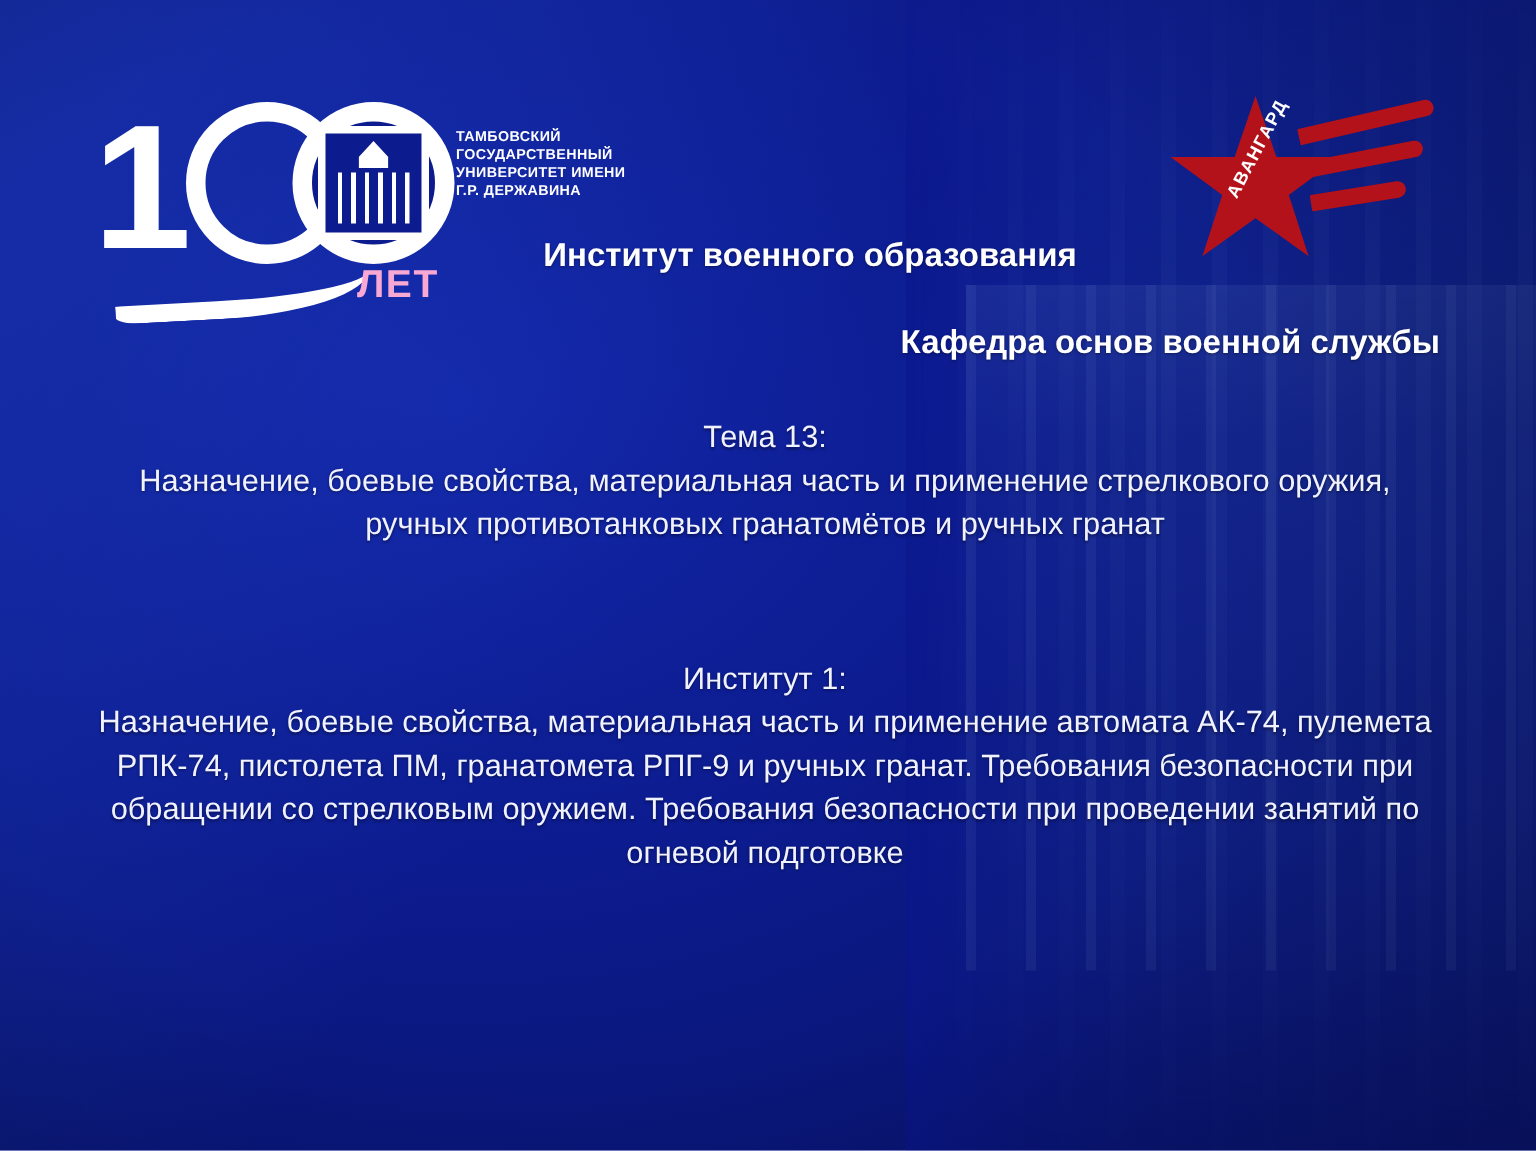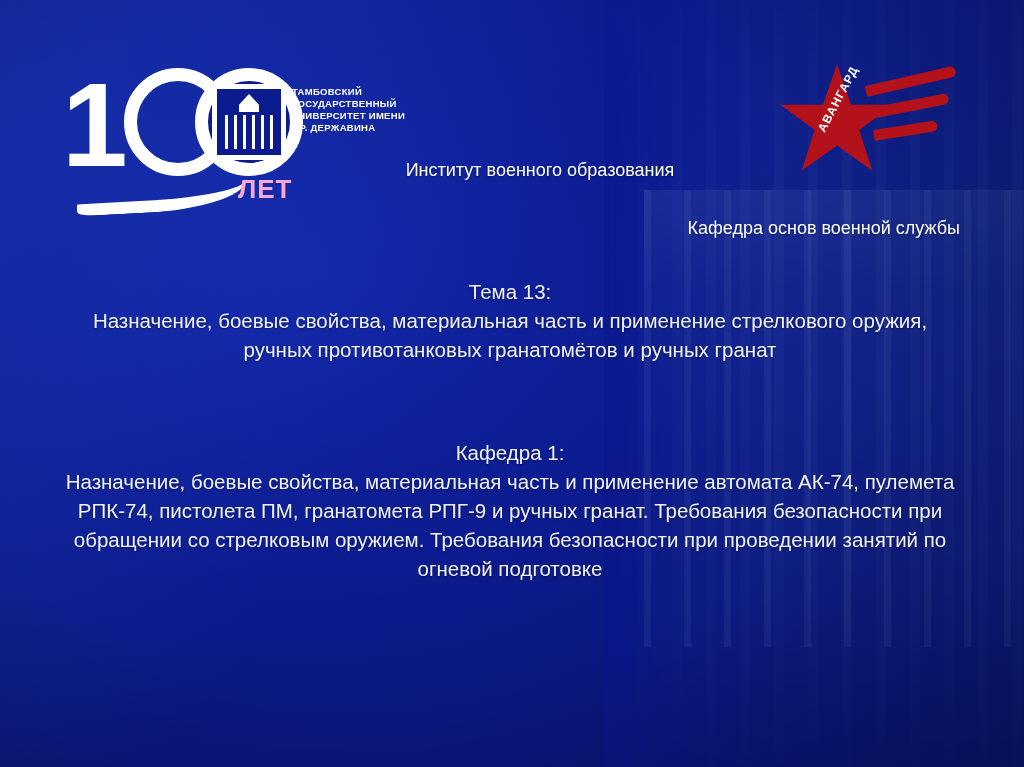--- a/index.html
+++ b/index.html
@@ -129,21 +129,21 @@
   }
   .logo-100 .crest-inner::after {
     content: "";
     position: absolute;
     left: 22px; right: 22px; top: 5px; height: 18px;
     background: #ffffff;
     clip-path: polygon(50% 0%, 100% 60%, 100% 100%, 0% 100%, 0% 60%);
   }
   .logo-100 .uni-text {
     position: absolute;
-    left: 230px;
+    left: 242px;
     top: 24px;
     width: 128px;
     color: #ffffff;
     font-size: 9.5px;
     font-weight: bold;
     line-height: 12px;
     letter-spacing: 0.3px;
   }
   .logo-100 .years {
     position: absolute;
@@ -208,22 +208,22 @@
 
   
   .content {
     position: absolute;
     left: 60px;
     top: 155px;
     width: 900px;
   }
   .heading-line {
     color: #ffffff;
-    font-weight: normal;
-    font-size: 18px;
+    font-weight: bold;
+    font-size: 22px;
     line-height: 30px;
     text-align: center;
     margin: 0 0 0 0;
     padding-left: 60px;
     text-shadow: 0 1px 2px rgba(0,0,0,0.4);
   }
   .heading-line.second {
     margin-top: 28px;
     text-align: right;
   }
@@ -277,18 +277,18 @@
 
     <div class="heading-line">Институт военного образования</div>
     <div class="heading-line second">Кафедра основ военной службы</div>
 
     <div class="block">
       <p class="topic-label">Тема 13:</p>
       <p>Назначение, боевые свойства, материальная часть и применение стрелкового оружия, ручных противотанковых гранатомётов и ручных гранат</p>
     </div>
 
     <div class="block second">
-      <p class="topic-label">Кафедра 1:</p>
+      <p class="topic-label">Институт 1:</p>
       <p>Назначение, боевые свойства, материальная часть и применение автомата АК-74, пулемета РПК-74, пистолета ПМ, гранатомета РПГ-9 и ручных гранат. Требования безопасности при обращении со стрелковым оружием. Требования безопасности при проведении занятий по огневой подготовке</p>
     </div>
 
   </div>
 </div>
 
 </body></html>

